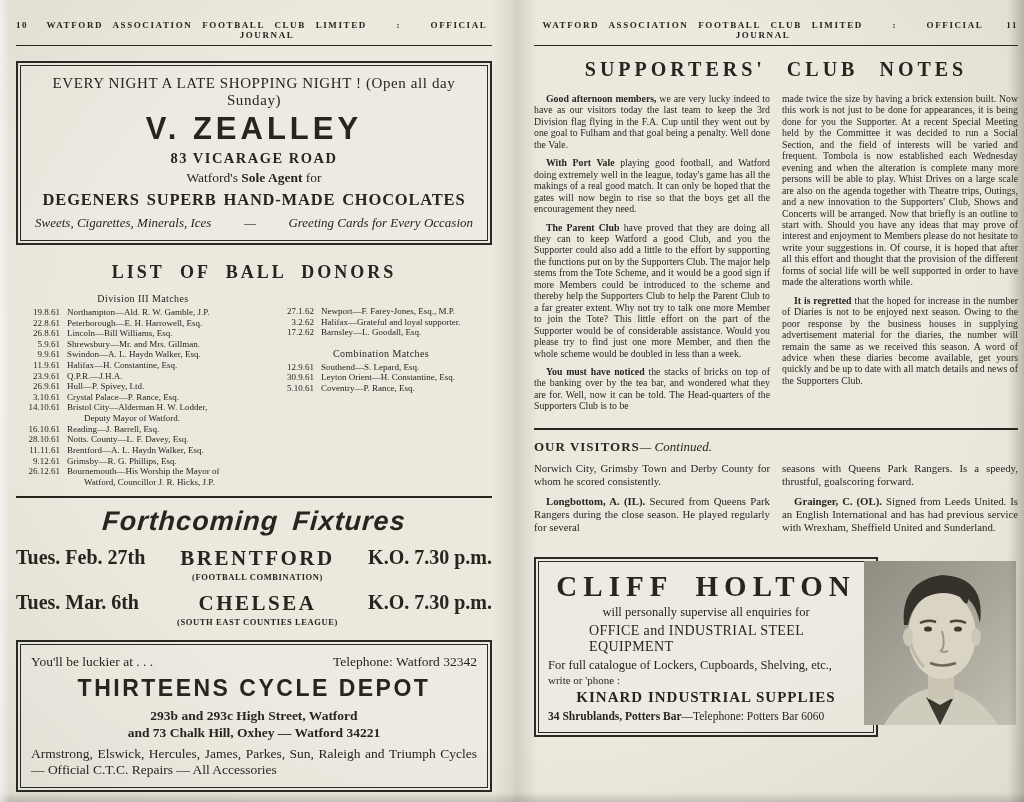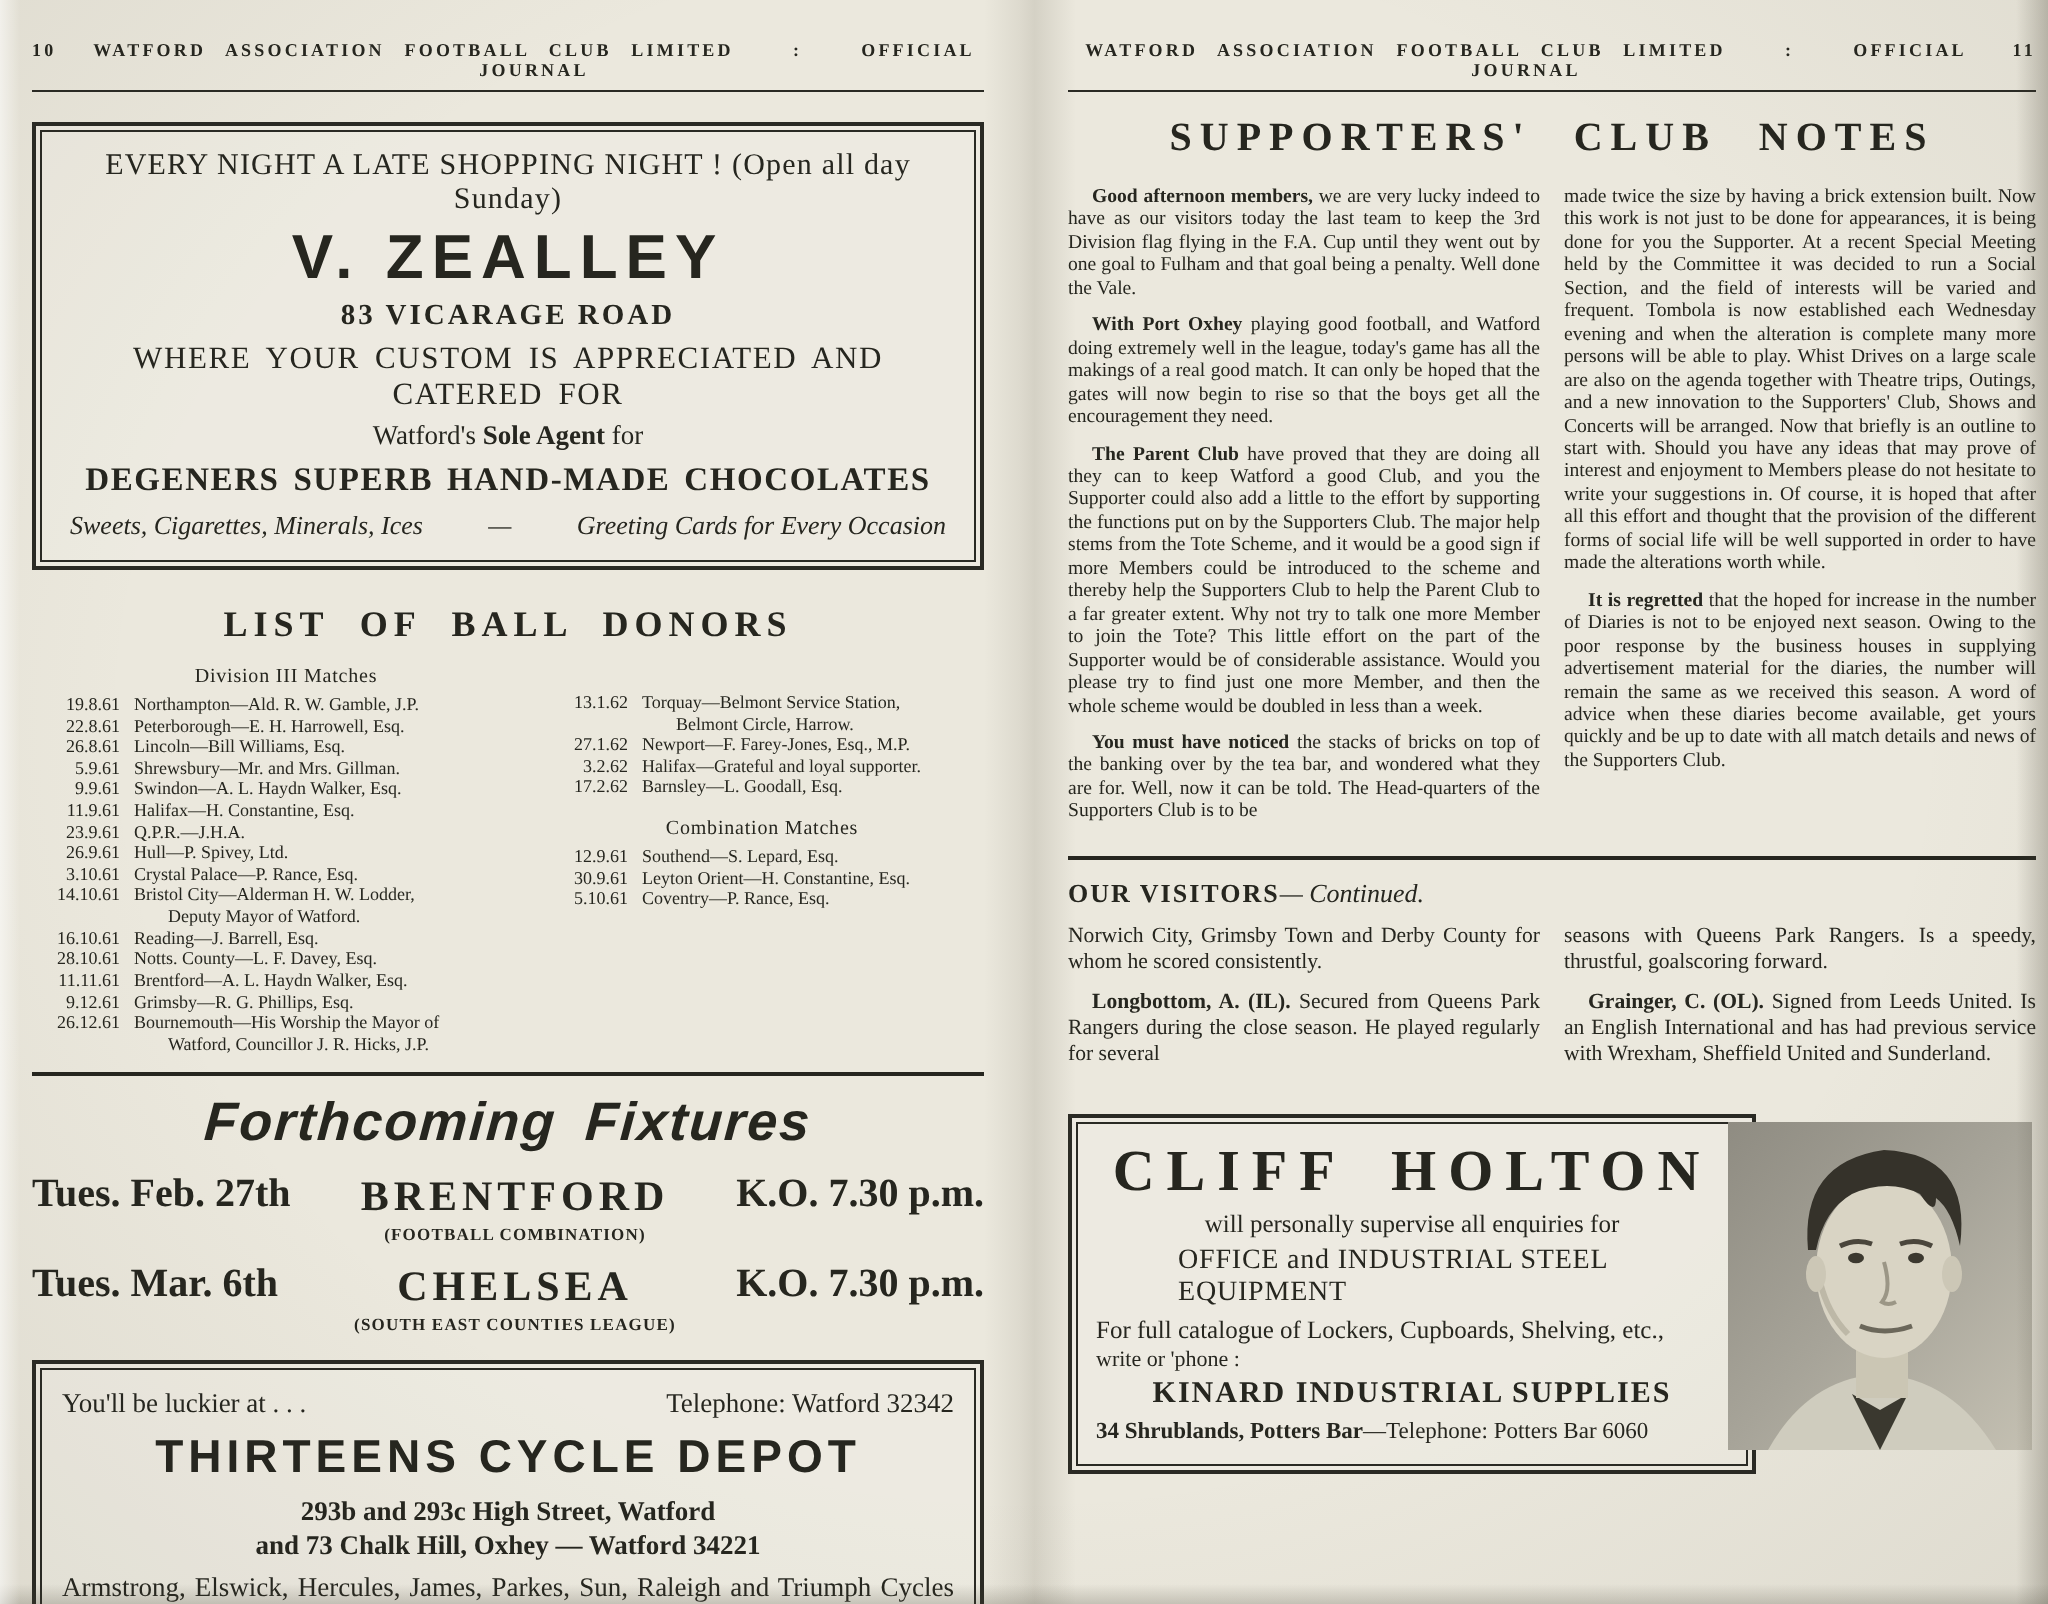--- a/index.html
+++ b/index.html
@@ -126,21 +126,20 @@
   <div class="header-rule"></div>
 
   <div class="boxd zealley">
     <div class="boxd-inner">
       <div class="z-top">
         <span>EVERY NIGHT A LATE SHOPPING NIGHT !</span>
         <span>(Open all day Sunday)</span>
       </div>
       <div class="z-name">V. ZEALLEY</div>
       <div class="z-addr">83 VICARAGE ROAD</div>
-      <div class="z-custom">WHERE YOUR CUSTOM IS APPRECIATED AND CATERED FOR</div>
       <div class="z-agent">
         <span>Watford's </span><span class="lead">Sole Agent</span><span> for</span>
       </div>
       <div class="z-product">DEGENERS SUPERB HAND-MADE CHOCOLATES</div>
       <div class="z-footer">
         <span>Sweets, Cigarettes, Minerals, Ices</span>
         <span>—</span>
         <span>Greeting Cards for Every Occasion</span>
       </div>
     </div>
@@ -269,27 +268,20 @@
               <span class="ddate">26.12.61</span>
               <span class="dentry">Bournemouth—His Worship the Mayor of</span>
             </div>
             <div class="dcont">Watford, Councillor J. R. Hicks, J.P.</div>
           </div>
         </div>
     </div>
     <div class="dcol2">
       <div>
 
-          <div>
-            <div class="drow">
-              <span class="ddate">13.1.62</span>
-              <span class="dentry">Torquay—Belmont Service Station,</span>
-            </div>
-            <div class="dcont">Belmont Circle, Harrow.</div>
-          </div>
 
           <div>
             <div class="drow">
               <span class="ddate">27.1.62</span>
               <span class="dentry">Newport—F. Farey-Jones, Esq., M.P.</span>
             </div>
 
           </div>
 
           <div>
@@ -385,21 +377,21 @@
   </div>
   <div class="header-rule"></div>
 
   <div class="notes-title">SUPPORTERS' CLUB NOTES</div>
 
   <div class="notes-cols">
     <div class="ncol">
 
         <p><span class="lead">Good afternoon members, </span><span>we are very lucky indeed to have as our visitors today the last team to keep the 3rd Division flag flying in the F.A. Cup until they went out by one goal to Fulham and that goal being a penalty.  Well done the Vale.</span></p>
 
-        <p><span class="lead">With Port Oxhey </span><span>playing good football, and Watford doing extremely well in the league, today's game has all the makings of a real good match.  It can only be hoped that the gates will now begin to rise so that the boys get all the encouragement they need.</span></p>
+        <p><span class="lead">With Port Vale </span><span>playing good football, and Watford doing extremely well in the league, today's game has all the makings of a real good match.  It can only be hoped that the gates will now begin to rise so that the boys get all the encouragement they need.</span></p>
 
         <p><span class="lead">The Parent Club </span><span>have proved that they are doing all they can to keep Watford a good Club, and you the Supporter could also add a little to the effort by supporting the functions put on by the Supporters Club.  The major help stems from the Tote Scheme, and it would be a good sign if more Members could be introduced to the scheme and thereby help the Supporters Club to help the Parent Club to a far greater extent.  Why not try to talk one more Member to join the Tote?  This little effort on the part of the Supporter would be of considerable assistance.  Would you please try to find just one more Member, and then the whole scheme would be doubled in less than a week.</span></p>
 
         <p><span class="lead">You must have noticed </span><span>the stacks of bricks on top of the banking over by the tea bar, and wondered what they are for.  Well, now it can be told.  The Head-quarters of the Supporters Club is to be</span></p>
       </div>
     <div class="ncol">
 
         <p class="cont"><span class="lead"></span><span>made twice the size by having a brick extension built.  Now this work is not just to be done for appearances, it is being done for you the Supporter.  At a recent Special Meeting held by the Committee it was decided to run a Social Section, and the field of interests will be varied and frequent.  Tombola is now established each Wednesday evening and when the alteration is complete many more persons will be able to play.  Whist Drives on a large scale are also on the agenda together with Theatre trips, Outings, and a new innovation to the Supporters' Club, Shows and Concerts will be arranged.  Now that briefly is an outline to start with.  Should you have any ideas that may prove of interest and enjoyment to Members please do not hesitate to write your suggestions in.  Of course, it is hoped that after all this effort and thought that the provision of the different forms of social life will be well supported in order to have made the alterations worth while.</span></p>
 
         <p><span class="lead">It is regretted </span><span>that the hoped for increase in the number of Diaries is not to be enjoyed next season.  Owing to the poor response by the business houses in supplying advertisement material for the diaries, the number will remain the same as we received this season.  A word of advice when these diaries become available, get yours quickly and be up to date with all match details and news of the Supporters Club.</span></p>

